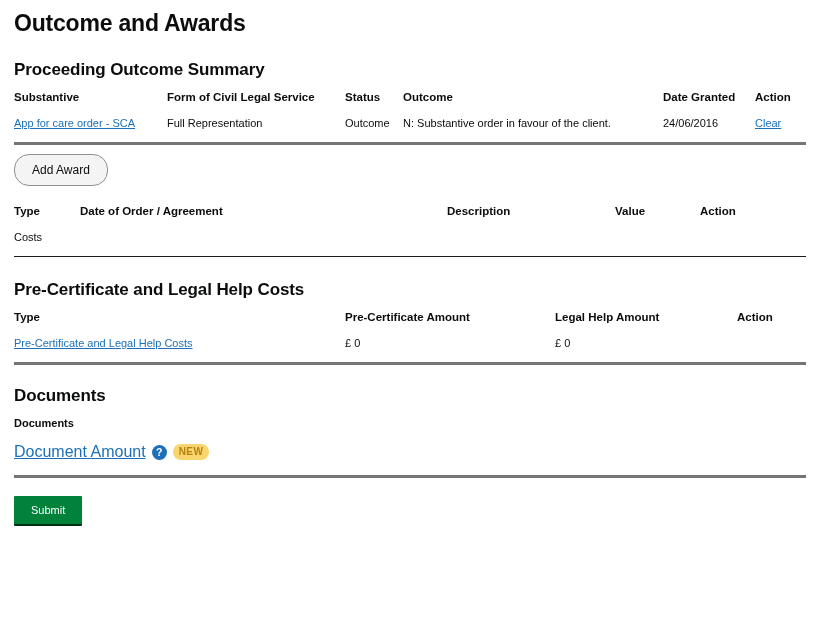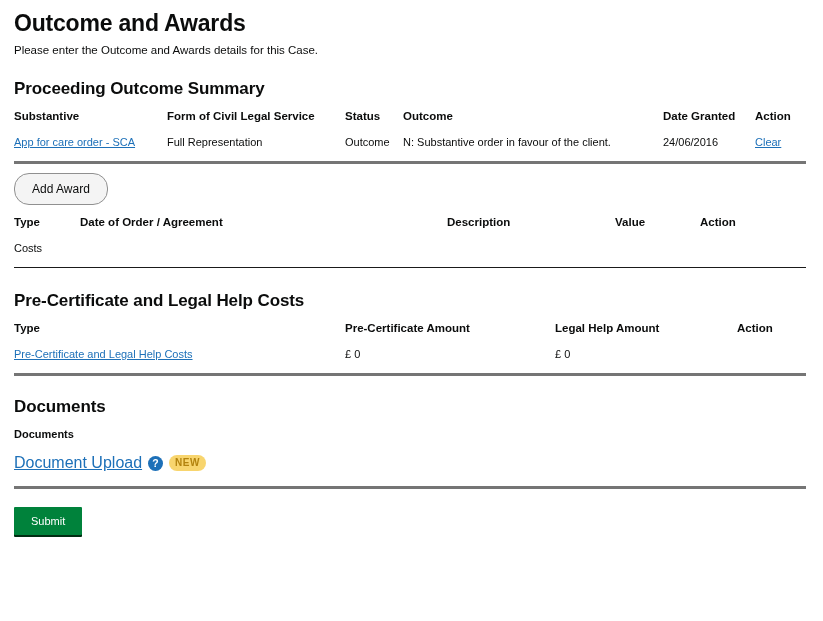--- a/index.html
+++ b/index.html
@@ -35,21 +35,21 @@
   }
   td {
     font-size:11px; padding:5px 8px 13px 0; vertical-align:top;
   }
   .border-gray  { border-bottom:3px solid #757575; }
   .border-black { border-bottom:1px solid #1a1a1a; }
 
   .btn-secondary {
     display:inline-block; background:#f4f4f4; border:1px solid #909090;
     border-radius:15px; padding:8px 17px; font-size:12px; color:#0b0c0c;
-    font-family:inherit; cursor:pointer; margin:9px 0 0 0;
+    font-family:inherit; cursor:pointer; margin:9px 0 8px 0;
   }
 
   .doc-row { display:flex; align-items:center; gap:6px; padding:5px 0 14px 0; }
   .help-icon {
     display:inline-flex; align-items:center; justify-content:center;
     width:15px; height:15px; border-radius:50%;
     background:#1d70b8; color:#ffffff; font-size:10.5px; font-weight:700;
     cursor:pointer; flex:0 0 auto;
   }
   .new-badge {
@@ -63,21 +63,20 @@
     padding:8px 17px; font-size:11px; font-family:inherit; cursor:pointer;
     box-shadow:0 2px 0 #002d12; margin:18px 0 0 0; border-radius:1px;
   }
 </style>
 </head>
 <body>
 
 <div class="page">
 
   <h1>Outcome and Awards</h1>
-  <p class="subtitle">Please enter the Outcome and Awards details for this Case.</p>
 
   
   <h2 class="h2-pos">Proceeding Outcome Summary</h2>
   <table class="border-gray">
     <colgroup>
       <col style="width:153px">
         <col style="width:178px">
         <col style="width:58px">
       <col style="width:260px">
         <col style="width:92px">
@@ -161,20 +160,20 @@
   
   <h2 class="h2-doc">Documents</h2>
   <table>
     <thead>
       <tr>
         <th style="font-size:11px;">Documents</th>
       </tr>
     </thead>
   </table>
   <div class="doc-row border-gray" style="width:792px;">
-    <a>Document Upload</a>
+    <a>Document Amount</a>
     <span class="help-icon">?</span>
     <span class="new-badge">NEW</span>
   </div>
 
   <button class="btn-submit">Submit</button>
 
 </div>
 
 </body></html>

